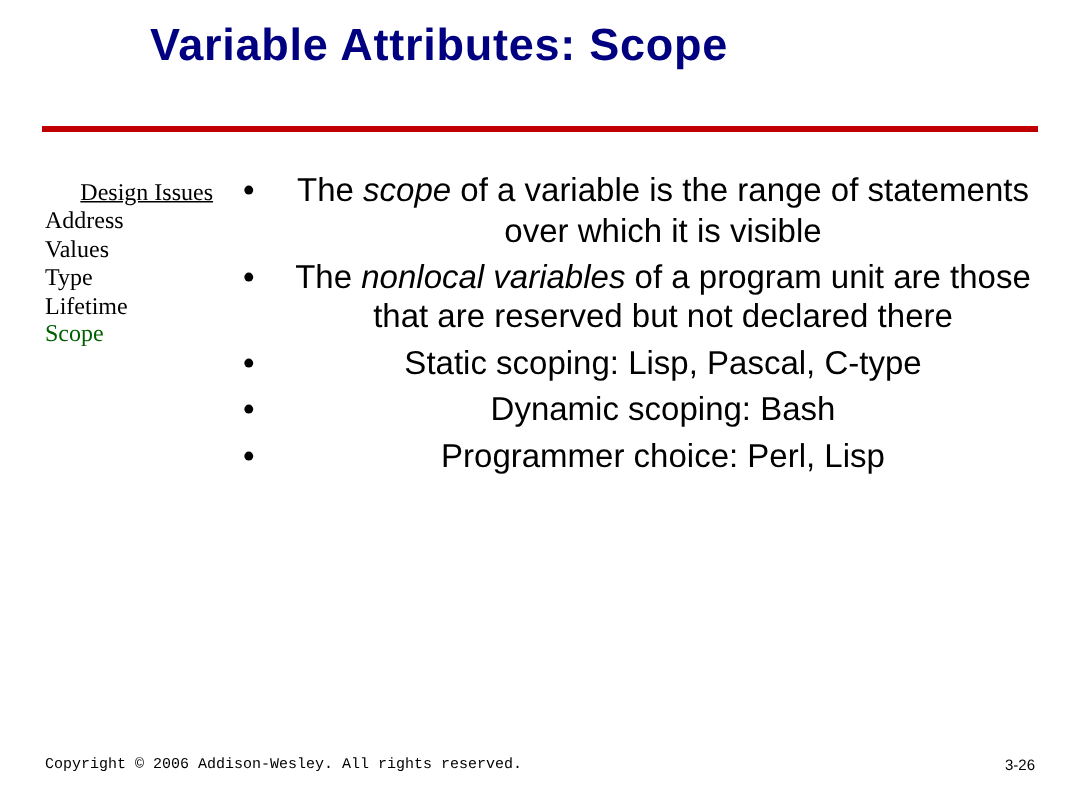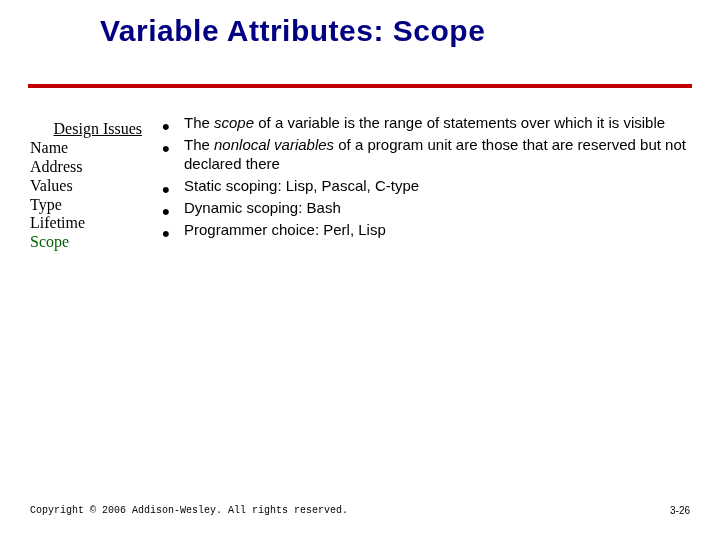--- a/index.html
+++ b/index.html
@@ -51,22 +51,23 @@
     text-align: right;
   }
   .sidebar .green {
     color: #006000;
   }
   .body {
     position: absolute;
     left: 160px;
     top: 114px;
     width: 540px;
-    font-size: 15px;
+    font-size: 22px;
     line-height: 1.22;
+    text-align: center;
   }
   .body ul {
     list-style: none;
     margin: 0;
     padding: 0;
   }
   .body li {
     position: relative;
     padding-left: 24px;
     margin-bottom: 4px;
@@ -101,21 +102,20 @@
 <body>
 
 <div class="slide">
 
   <div class="title">Variable Attributes: Scope</div>
 
   <div class="rule"></div>
 
   <div class="sidebar">
     <div class="underlined">Design Issues</div>
-    <div>Name</div>
     <div>Address</div>
     <div>Values</div>
     <div>Type</div>
     <div>Lifetime</div>
     <div class="green">Scope</div>
   </div>
 
   <div class="body">
     <ul>
       <li>

